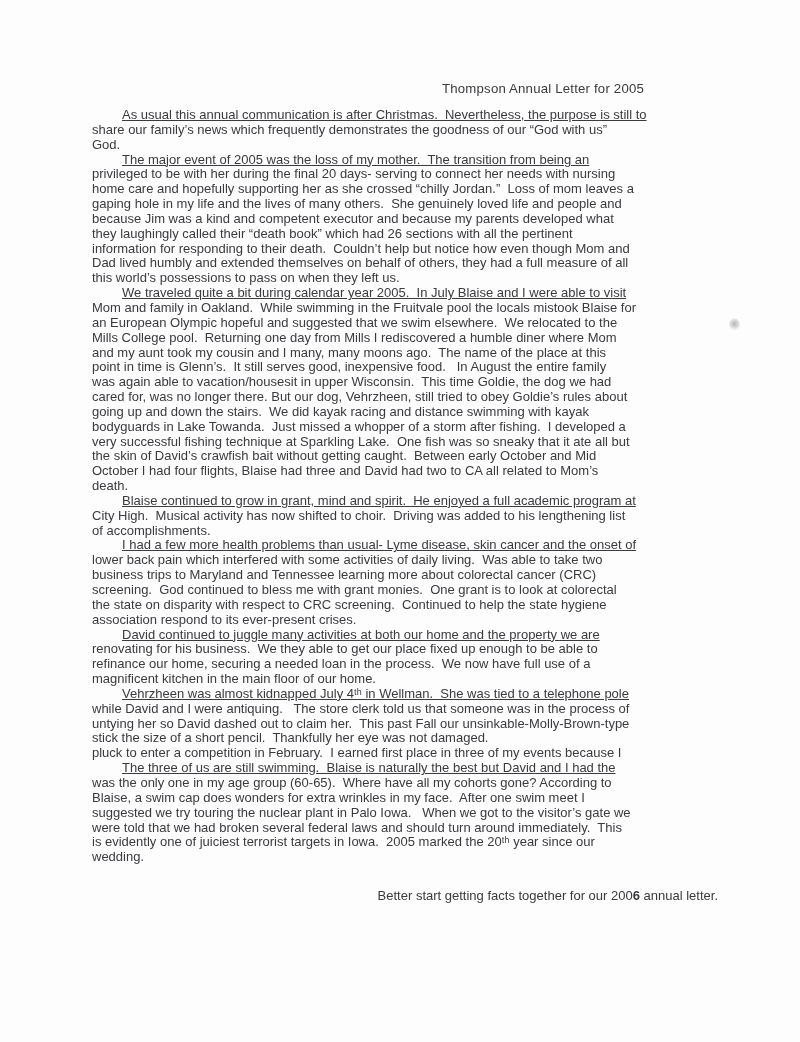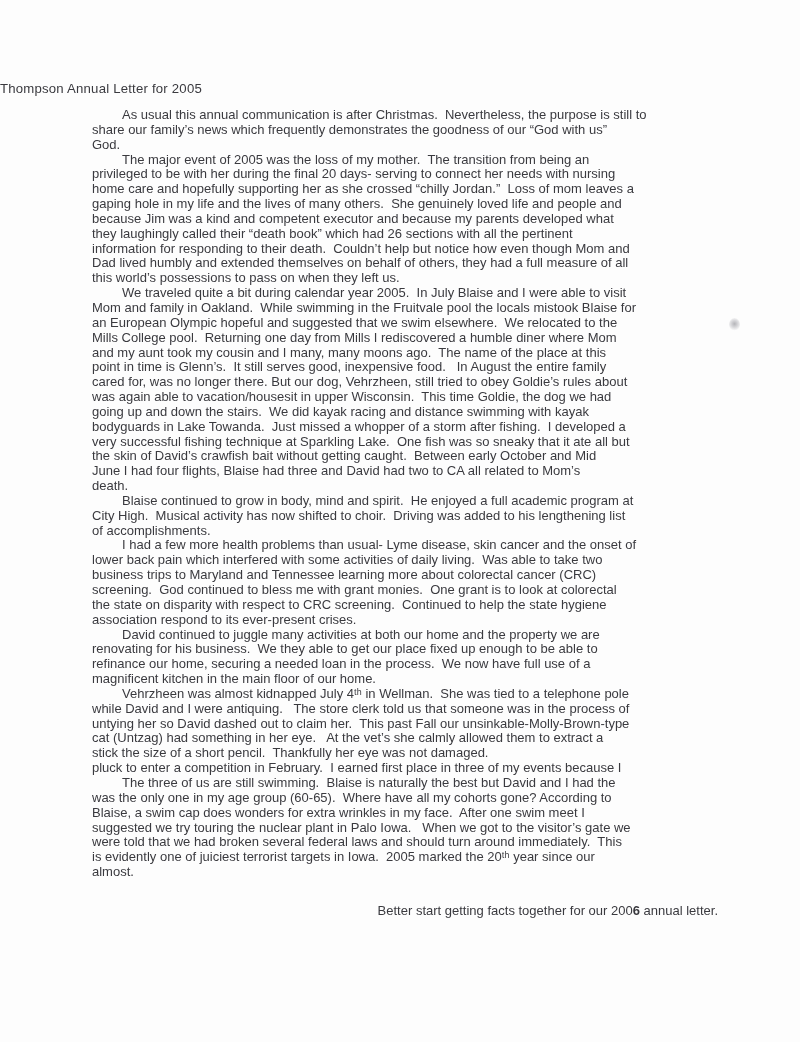--- a/index.html
+++ b/index.html
@@ -11,37 +11,38 @@
     position:relative;
     overflow:hidden;
   }
   .page{
     position:absolute;inset:0;
     background:#fdfdfd;
   }
   .title{
     position:absolute;
     top:81px;left:0;width:644px;
-    text-align:left;
+    text-align:right;
     font-size:13.2px;
     letter-spacing:0.2px;
     white-space:pre;
   }
   .body-block{
     position:absolute;
     top:108px;left:92px;width:626px;
     font-size:13px;
     line-height:14.85px;
   }
   .line{
     white-space:pre;
     height:14.85px;
   }
   .line.indent{
     padding-left:30px;
+    text-decoration:underline;
   }
   .closing{
     margin-top:9px;
     text-align:right;
     white-space:pre;
   }
   .closing .bold{font-weight:bold;}
   .smudge{
     position:absolute;
     top:318px;left:729px;
@@ -70,54 +71,53 @@
       <div class="line">they laughingly called their “death book” which had 26 sections with all the pertinent</div>
       <div class="line">information for responding to their death.  Couldn’t help but notice how even though Mom and</div>
       <div class="line">Dad lived humbly and extended themselves on behalf of others, they had a full measure of all</div>
       <div class="line">this world’s possessions to pass on when they left us.</div>
       <div class="line indent">We traveled quite a bit during calendar year 2005.  In July Blaise and I were able to visit</div>
       <div class="line">Mom and family in Oakland.  While swimming in the Fruitvale pool the locals mistook Blaise for</div>
       <div class="line">an European Olympic hopeful and suggested that we swim elsewhere.  We relocated to the</div>
       <div class="line">Mills College pool.  Returning one day from Mills I rediscovered a humble diner where Mom</div>
       <div class="line">and my aunt took my cousin and I many, many moons ago.  The name of the place at this</div>
       <div class="line">point in time is Glenn’s.  It still serves good, inexpensive food.   In August the entire family</div>
+      <div class="line">was again able to vacation/housesit in upper Wisconsin.  This time Goldie, the dog we had</div>
       <div class="line">cared for, was no longer there. But our dog, Vehrzheen, still tried to obey Goldie’s rules about</div>
-      <div class="line">was again able to vacation/housesit in upper Wisconsin.  This time Goldie, the dog we had</div>
       <div class="line">going up and down the stairs.  We did kayak racing and distance swimming with kayak</div>
       <div class="line">bodyguards in Lake Towanda.  Just missed a whopper of a storm after fishing.  I developed a</div>
       <div class="line">very successful fishing technique at Sparkling Lake.  One fish was so sneaky that it ate all but</div>
       <div class="line">the skin of David’s crawfish bait without getting caught.  Between early October and Mid</div>
-      <div class="line">June I had four flights, Blaise had three and David had two to CA all related to Mom’s</div>
+      <div class="line">October I had four flights, Blaise had three and David had two to CA all related to Mom’s</div>
       <div class="line">death.</div>
-      <div class="line indent">Blaise continued to grow in body, mind and spirit.  He enjoyed a full academic program at</div>
+      <div class="line indent">Blaise continued to grow in grant, mind and spirit.  He enjoyed a full academic program at</div>
       <div class="line">City High.  Musical activity has now shifted to choir.  Driving was added to his lengthening list</div>
       <div class="line">of accomplishments.</div>
       <div class="line indent">I had a few more health problems than usual- Lyme disease, skin cancer and the onset of</div>
       <div class="line">lower back pain which interfered with some activities of daily living.  Was able to take two</div>
       <div class="line">business trips to Maryland and Tennessee learning more about colorectal cancer (CRC)</div>
       <div class="line">screening.  God continued to bless me with grant monies.  One grant is to look at colorectal</div>
       <div class="line">the state on disparity with respect to CRC screening.  Continued to help the state hygiene</div>
       <div class="line">association respond to its ever-present crises.</div>
       <div class="line indent">David continued to juggle many activities at both our home and the property we are</div>
       <div class="line">renovating for his business.  We they able to get our place fixed up enough to be able to</div>
       <div class="line">refinance our home, securing a needed loan in the process.  We now have full use of a</div>
       <div class="line">magnificent kitchen in the main floor of our home.</div>
       <div class="line indent">Vehrzheen was almost kidnapped July 4ᵗʰ in Wellman.  She was tied to a telephone pole</div>
       <div class="line">while David and I were antiquing.   The store clerk told us that someone was in the process of</div>
       <div class="line">untying her so David dashed out to claim her.  This past Fall our unsinkable-Molly-Brown-type</div>
-      <div class="line">cat (Untzag) had something in her eye.   At the vet’s she calmly allowed them to extract a</div>
       <div class="line">stick the size of a short pencil.  Thankfully her eye was not damaged.</div>
       <div class="line">pluck to enter a competition in February.  I earned first place in three of my events because I</div>
       <div class="line indent">The three of us are still swimming.  Blaise is naturally the best but David and I had the</div>
       <div class="line">was the only one in my age group (60-65).  Where have all my cohorts gone? According to</div>
       <div class="line">Blaise, a swim cap does wonders for extra wrinkles in my face.  After one swim meet I</div>
       <div class="line">suggested we try touring the nuclear plant in Palo Iowa.   When we got to the visitor’s gate we</div>
       <div class="line">were told that we had broken several federal laws and should turn around immediately.  This</div>
       <div class="line">is evidently one of juiciest terrorist targets in Iowa.  2005 marked the 20ᵗʰ year since our</div>
-      <div class="line">almost.</div>
+      <div class="line">wedding.</div>
       <div class="closing">
       <span>Better start getting facts together for our 200</span><span class="bold">6</span><span> annual letter.</span>
     </div>
   </div>
 
   <div class="smudge"></div>
 
 </div>
 
 </body></html>

